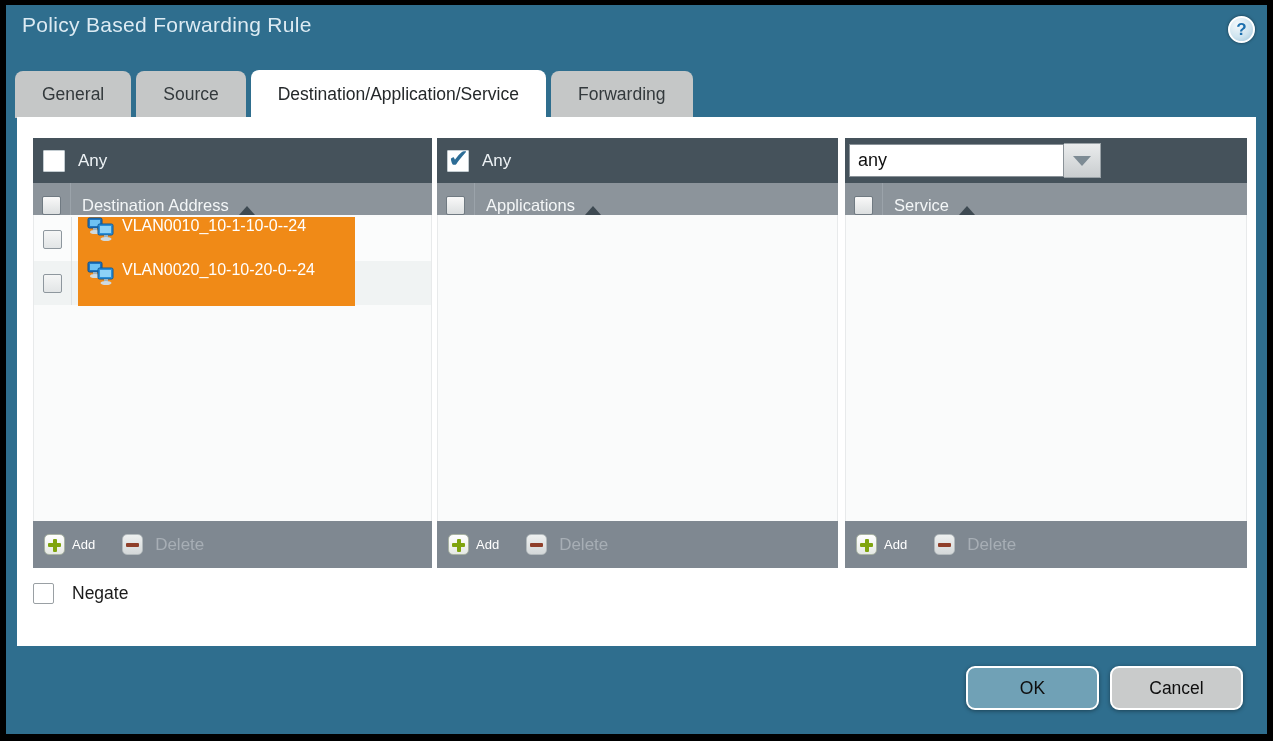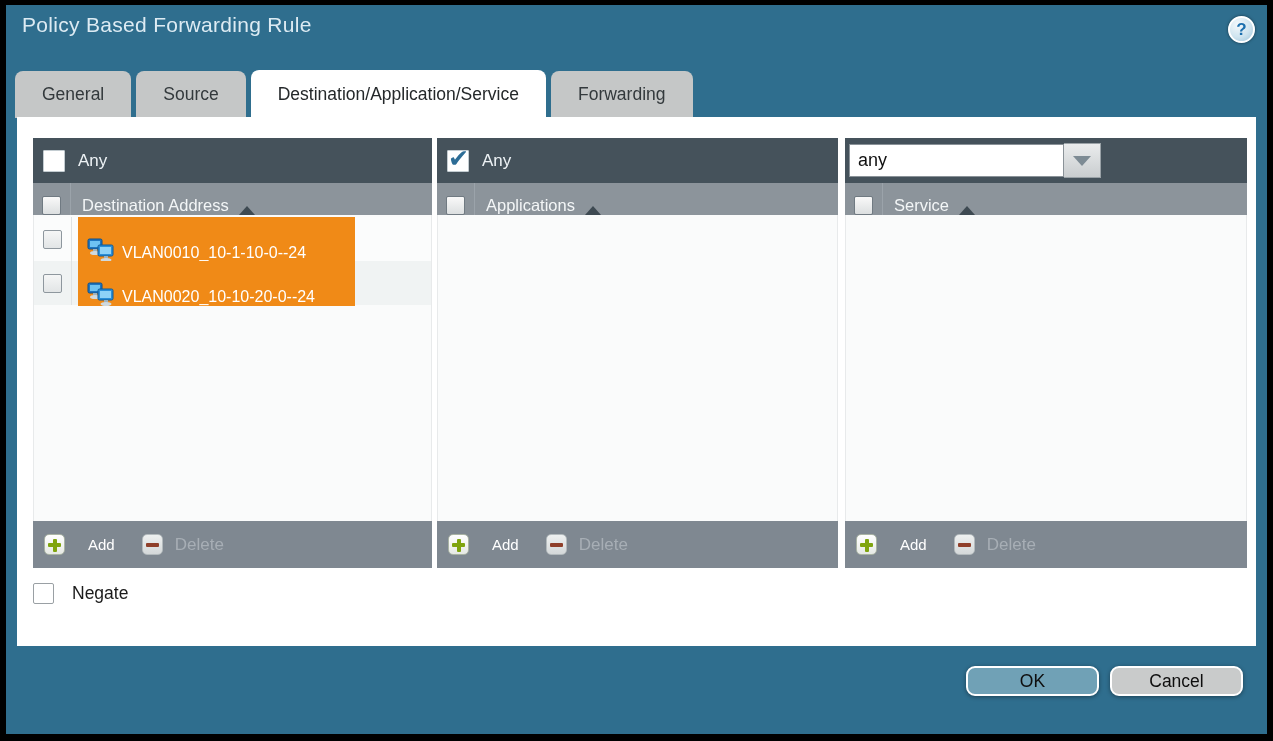--- a/index.html
+++ b/index.html
@@ -42,26 +42,26 @@
   .col-label { color:#f3f6f7; font-size:16.5px; margin-left:12px; }
   .sort-up-icon { width:0; height:0; border-left:8px solid transparent; border-right:8px solid transparent;
     border-bottom:9px solid #3e4a52; margin-left:10px; margin-top:3px; }
 
   .list { flex:1; background:#fafbfb; border-left:1px solid #e8eaeb; border-right:1px solid #e8eaeb; overflow:hidden; padding-top:2px; }
   .row { height:44px; display:flex; align-items:center; position:relative; }
   .row.odd  { background:#fbfcfc; }
   .row.even { background:#f0f3f3; }
   .row-sep { position:absolute; left:37px; top:0; bottom:0; width:1px; background:#dfe3e4; }
   .row .small-checkbox { background:linear-gradient(#f5f6f6,#e2e5e6); border-color:#8e979e; }
-  .tag { margin-left:7px; width:277px; height:45px; background:#f08a17; display:flex; align-items:flex-end;
+  .tag { margin-left:7px; width:277px; height:45px; background:#f08a17; display:flex; align-items:flex-start;
     color:#fff; font-size:16px; cursor:pointer; }
   .tag svg { margin:0 8px 0 9px; flex:none; }
 
   .panel-footer { height:47px; background:#7f8891; display:flex; align-items:center; flex:none; padding-left:11px; }
-  .btn-add { display:flex; align-items:center; gap:23px; color:#fff; font-size:15px; cursor:pointer; }
+  .btn-add { display:flex; align-items:center; gap:7px; color:#fff; font-size:13px; cursor:pointer; }
   .icon-plus { width:21px; height:21px; border-radius:5px; background:linear-gradient(#ffffff,#e6e9e4);
     border:1px solid #a9b3a4; position:relative; flex:none; }
   .icon-plus::before { content:""; position:absolute; left:3px; top:8px; width:13px; height:4px; background:#7fa40f; border-radius:1px; }
   .icon-plus::after  { content:""; position:absolute; left:7.5px; top:3.5px; width:4px; height:13px; background:#7fa40f; border-radius:1px; }
   .btn-delete { display:flex; align-items:center; gap:12px; color:#a7aeb5; font-size:17px; margin-left:27px; cursor:default; }
   .icon-minus { width:21px; height:21px; border-radius:5px; background:linear-gradient(#eef0f0,#d4d8d9);
     border:1px solid #b3babd; position:relative; flex:none; }
   .icon-minus::before { content:""; position:absolute; left:3px; top:8px; width:13px; height:4px; background:#8f3f2a; border-radius:1px; }
 
   .dropdown { display:flex; margin-left:4px; align-items:center; }
@@ -70,21 +70,21 @@
   .dd-btn { width:37px; height:35px; background:linear-gradient(#eaeced,#c9cdcf);
     border:1px solid #9aa2a7; border-left:none; display:flex; align-items:center; justify-content:center; cursor:pointer; }
   .dd-arrow-icon { width:0; height:0; border-left:9px solid transparent; border-right:9px solid transparent;
     border-top:10px solid #7d8b94; }
 
   .negate-row { position:absolute; left:16px; top:466px; display:flex; align-items:center; gap:18px; }
   .negate-cb { width:21px; height:21px; border:1px solid #9aa0a4; border-radius:2px; background:#fff; cursor:pointer; }
   .negate-label { font-size:17.5px; color:#1b1b1b; }
 
   .footer-buttons { position:absolute; right:24px; top:661px; display:flex; gap:11px; }
-  .btn { width:133px; height:30px; border-radius:9px; border:2px solid #fff;
+  .btn { width:133px; height:44px; border-radius:9px; border:2px solid #fff;
     display:flex; align-items:center; justify-content:center; font-size:17.5px; color:#0e0e0e;
     box-shadow:0 1px 4px rgba(0,0,0,.4); cursor:pointer; }
   .btn-ok { background:#70a1b6; }
   .btn-cancel { background:#c9cbcb; }
 </style>
 </head>
 <body>
 
 <div class="dialog">
 

